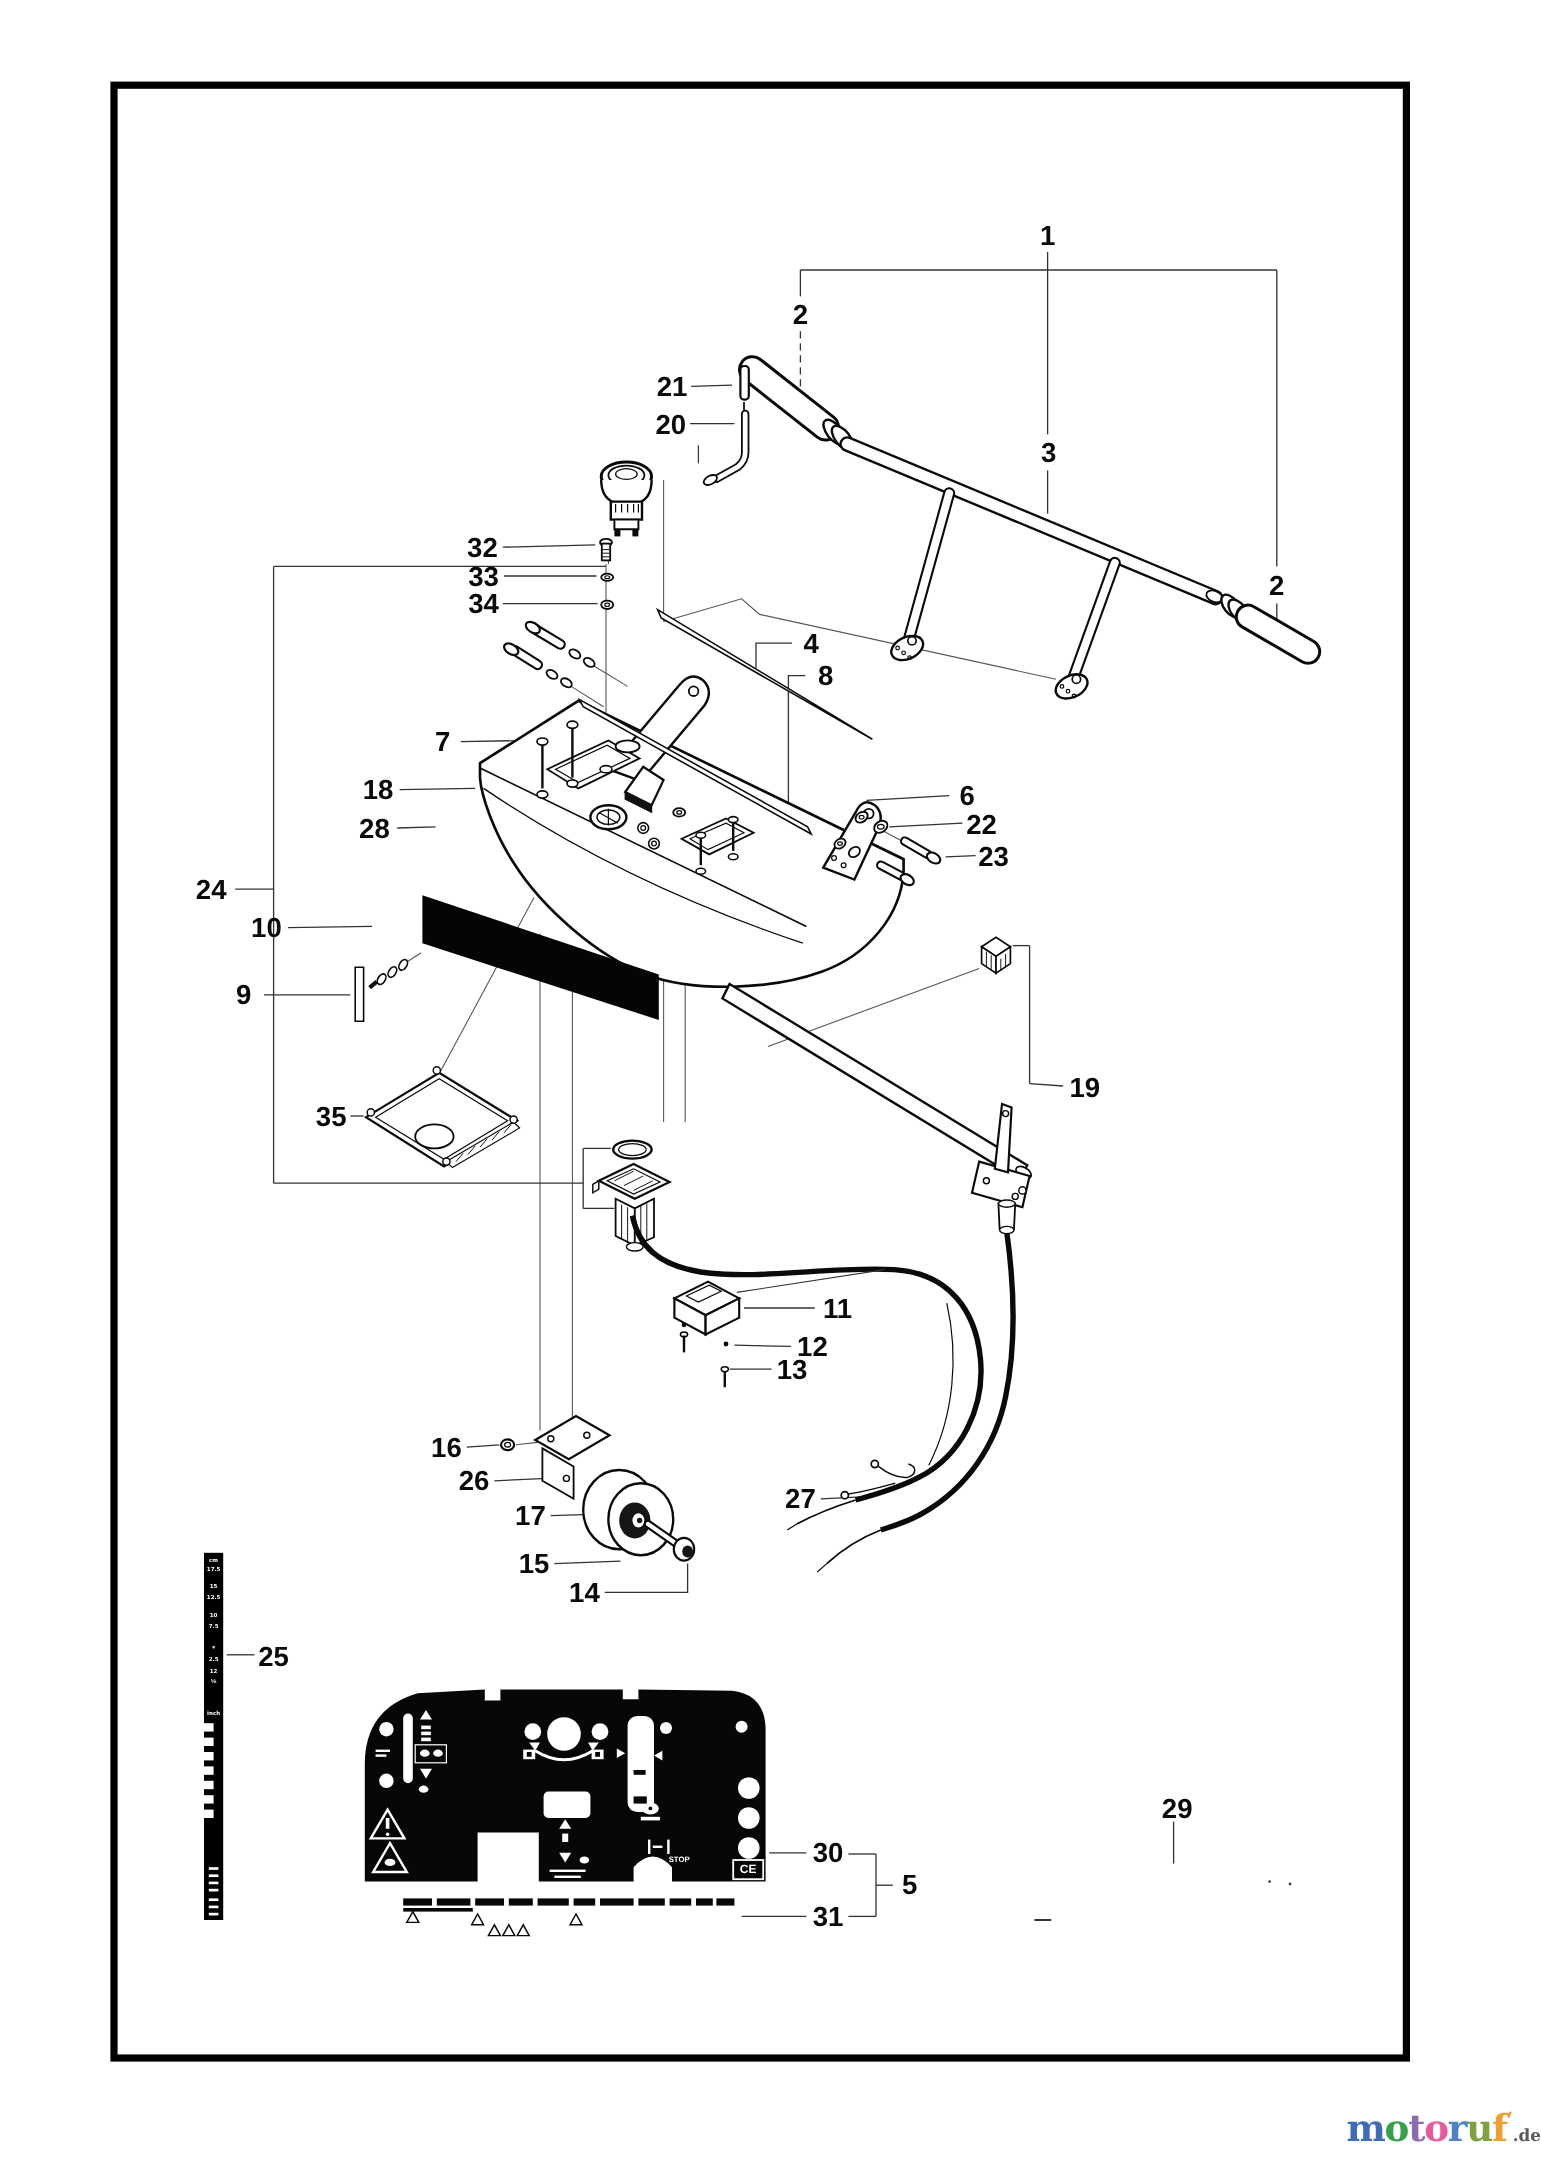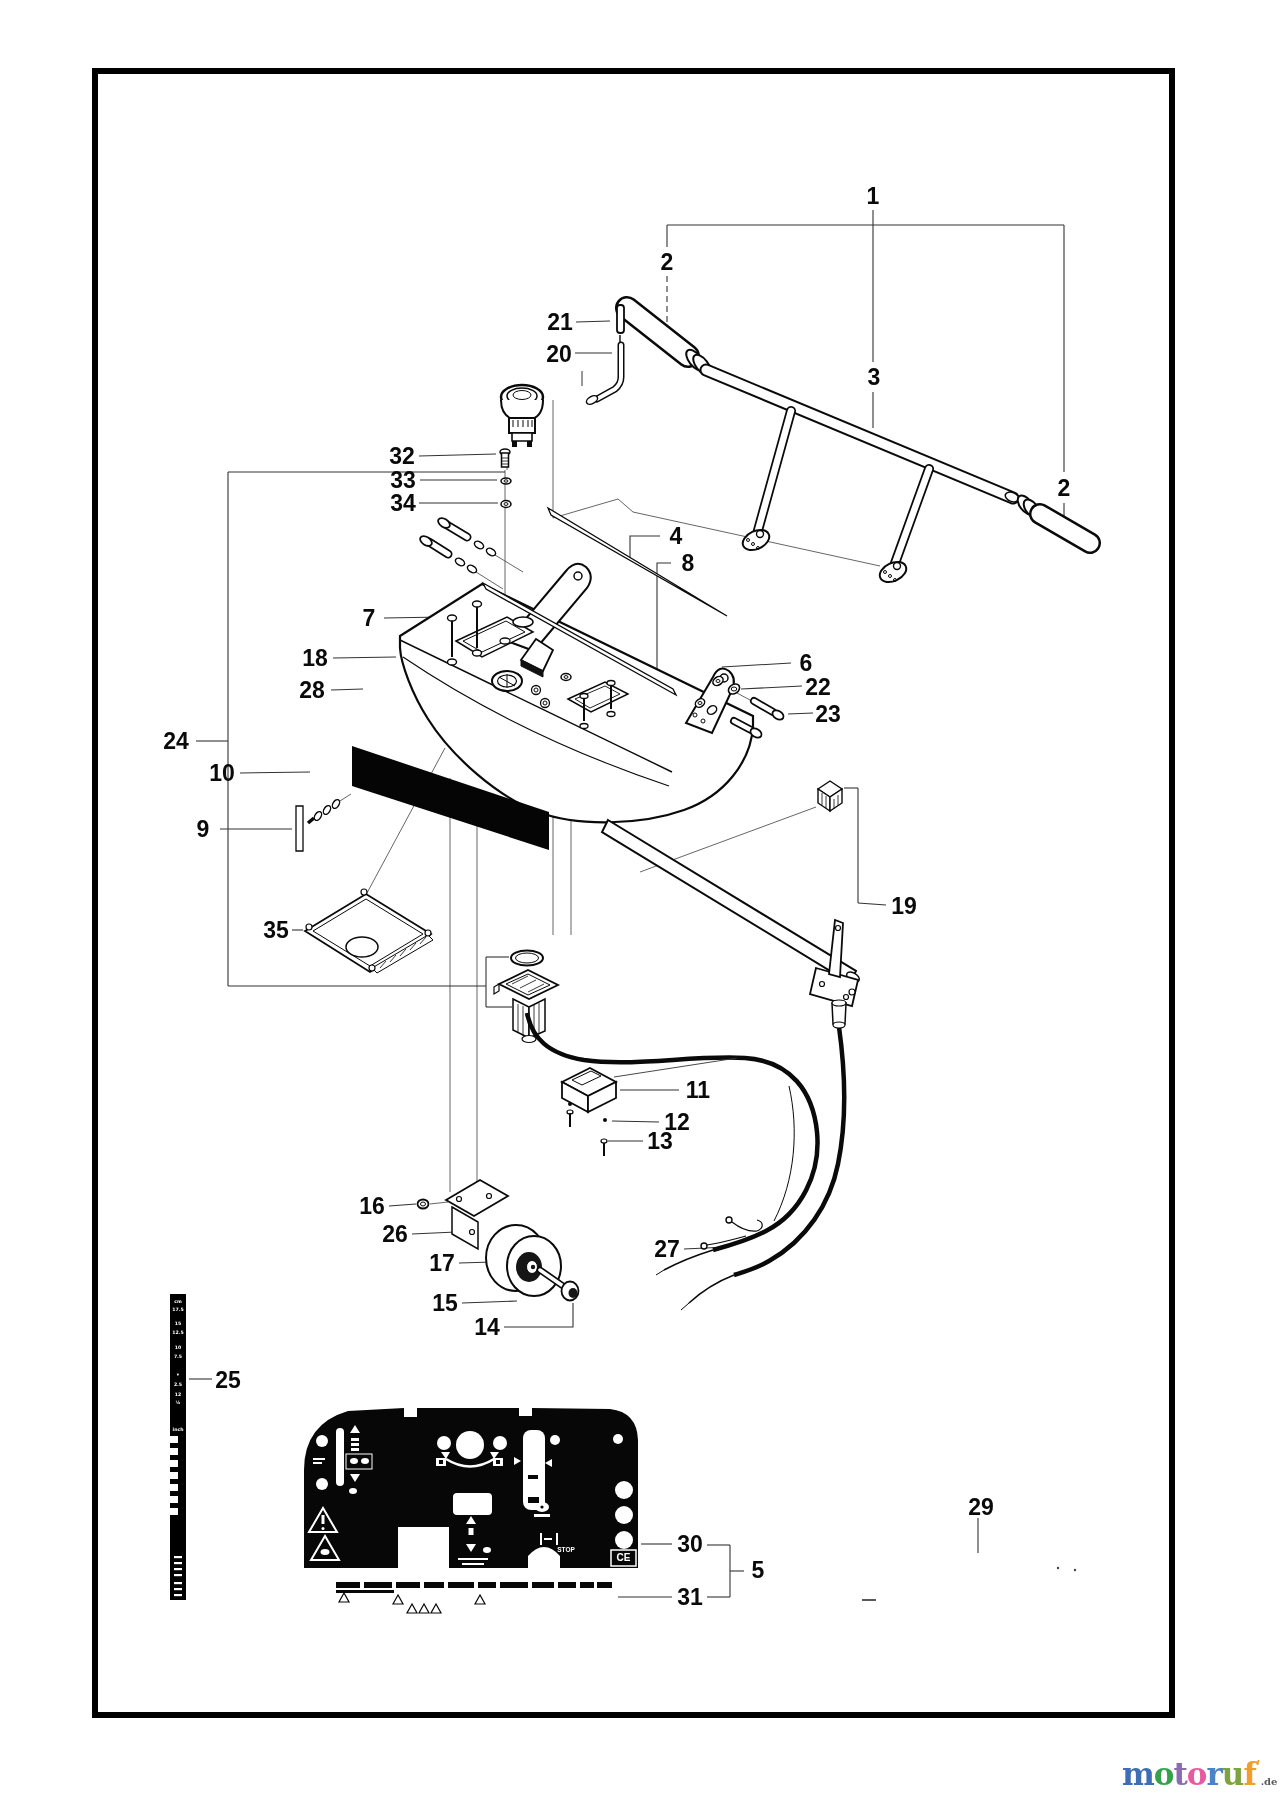--- a/index.html
+++ b/index.html
@@ -8,21 +8,21 @@
   .callout{font-family:"Liberation Sans",sans-serif;font-weight:700;font-size:23px;fill:#0a0a0a;
            text-anchor:middle;dominant-baseline:central;}
   .ruler-mark{font-family:"DejaVu Sans",sans-serif;font-weight:700;font-size:4.6px;fill:#ffffff;
               text-anchor:middle;dominant-baseline:central;}
   .panel-small{font-family:"Liberation Sans",sans-serif;font-weight:700;fill:#ffffff;text-anchor:middle;}
   .ln{stroke:#333;stroke-width:1.1;fill:none;}
   .phantom{stroke:#555;stroke-width:0.9;fill:none;}
   .part{fill:#ffffff;stroke:#0a0a0a;}
   #logo{position:absolute;left:1122px;top:1756px;font-family:"DejaVu Serif",serif;
         font-weight:bold;font-size:31px;letter-spacing:-1px;white-space:nowrap;}
-  #logo .suffix{font-size:10px;letter-spacing:0;text-align:right;}
+  #logo .suffix{font-size:14px;letter-spacing:0;text-align:right;}
   #logo .apo{font-size:14px;vertical-align:14px;letter-spacing:0;}
 </style>
 </head>
 <body>
 
 <svg id="diagram" width="1284" height="1800" viewBox="0 0 1284 1800">
 
   <rect x="95" y="71" width="1077" height="1644" fill="none" stroke="#000" stroke-width="6"></rect>
 
   <g>

